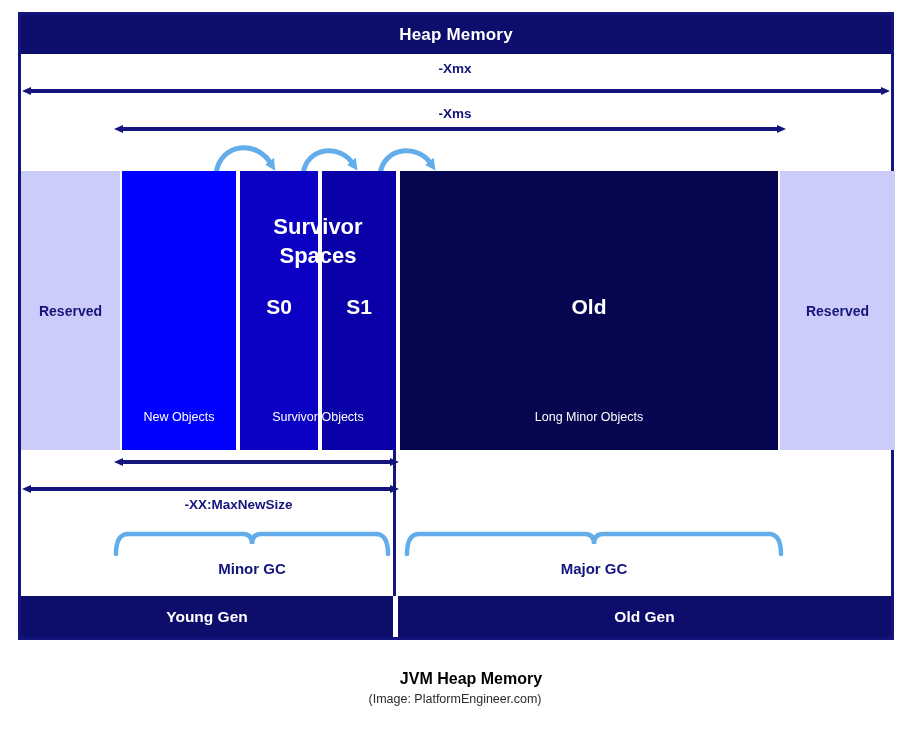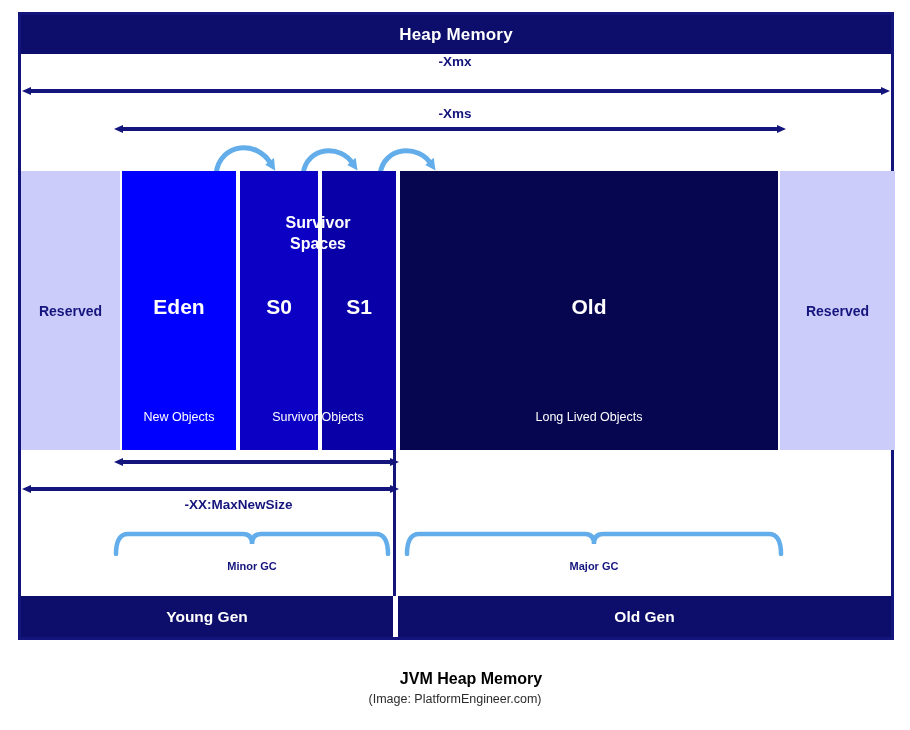--- a/index.html
+++ b/index.html
@@ -110,21 +110,21 @@
   .blk-s1   { left: 299px; width: 78px;  background: #0a00a8; }
   .blk-old  { left: 377px; width: 382px; background: #060650; }
 
   .survivor-title {
     position: absolute;
     left: 217px;
     top: 42px;
     width: 160px;
     text-align: center;
     color: #ffffff;
-    font-size: 16px;
+    font-size: 22px;
     font-weight: bold;
     line-height: 1.3;
     pointer-events: none;
   }
   .survivor-sub {
     position: absolute;
     left: 217px;
     bottom: 26px;
     width: 160px;
     text-align: center;
@@ -156,21 +156,21 @@
     align-items: center;
     justify-content: center;
   }
   .gen-young { left: 21px;  width: 372px; }
   .gen-old   { left: 398px; width: 493px; }
 
   
   .gc-label {
     position: absolute;
     color: #14147d;
-    font-size: 11px;
+    font-size: 15px;
     font-weight: bold;
     text-align: center;
     white-space: nowrap;
   }
 
   
   .caption-title {
     position: absolute;
     left: 0; right: 0;
     top: 670px;
@@ -193,21 +193,21 @@
 <body>
 
 <div id="stage">
 
   <div class="frame"></div>
 
   <div class="heap-header">
     <span>Heap Memory</span>
   </div>
 
-  <div class="arrow-label" style="left:0;right:0;top:54px;">-Xmx</div>
+  <div class="arrow-label" style="left:0;right:0;top:61px;">-Xmx</div>
   <svg class="arrow-svg" style="left:18px;top:80px;" width="876" height="22">
     <defs>
       <marker id="ahL" markerWidth="10" markerHeight="10" refX="9" refY="4" orient="auto" markerUnits="userSpaceOnUse">
         <path d="M9,0 L0,4 L9,8 z" fill="#14147d"></path>
       </marker>
       <marker id="ahR" markerWidth="10" markerHeight="10" refX="1" refY="4" orient="auto" markerUnits="userSpaceOnUse">
         <path d="M1,0 L10,4 L1,8 z" fill="#14147d"></path>
       </marker>
     </defs>
     <line x1="13" y1="11" x2="863" y2="11" stroke="#14147d" stroke-width="4" marker-start="url(#ahL)" marker-end="url(#ahR)"></line>
@@ -229,41 +229,40 @@
     <path d="M185,40 C189,12 224,10 236,30" fill="none" stroke="#63aeea" stroke-width="5" stroke-linecap="round" marker-end="url(#curveHead)"></path>
   </svg>
 
   <div class="band">
 
     <div class="reserved res-left">
       <span>Reserved</span>
     </div>
 
     <div class="blk blk-eden">
-      <div class="big">Eden</div>
       <div class="small">New Objects</div>
     </div>
 
     <div class="blk blk-s0">
       <div class="big">S0</div>
     </div>
 
     <div class="blk blk-s1">
       <div class="big">S1</div>
     </div>
 
     <div class="survivor-title">
       <div>Survivor</div>
       <div>Spaces</div>
     </div>
     <div class="survivor-sub">Survivor Objects</div>
 
     <div class="blk blk-old">
       <div class="big">Old</div>
-      <div class="small">Long Lived Objects</div>
+      <div class="small">Long Minor Objects</div>
     </div>
 
     <div class="reserved res-right">
       <span>Reserved</span>
     </div>
   </div>
 
   <svg class="arrow-svg" style="left:110px;top:451px;" width="293" height="22">
     <line x1="13" y1="11" x2="280" y2="11" stroke="#14147d" stroke-width="4" marker-start="url(#ahL)" marker-end="url(#ahR)"></line>
   </svg>

